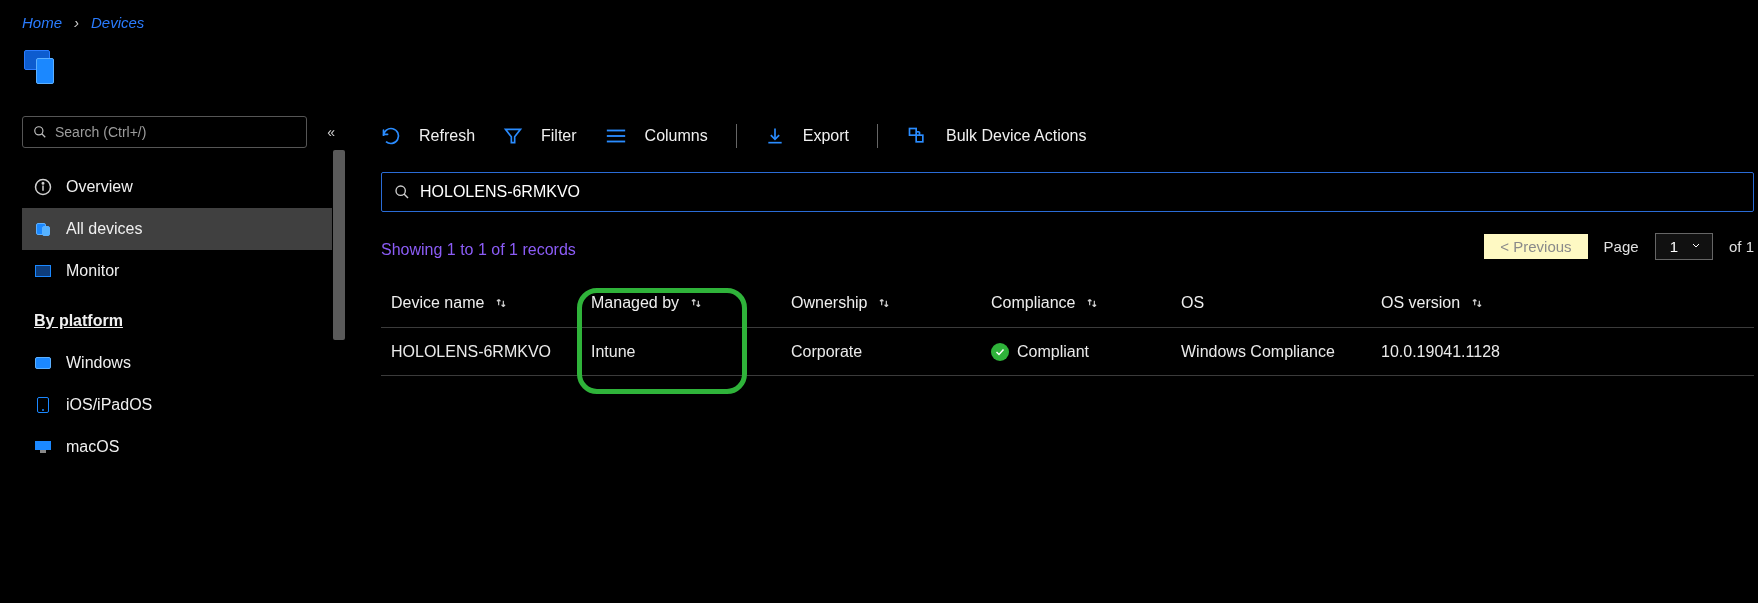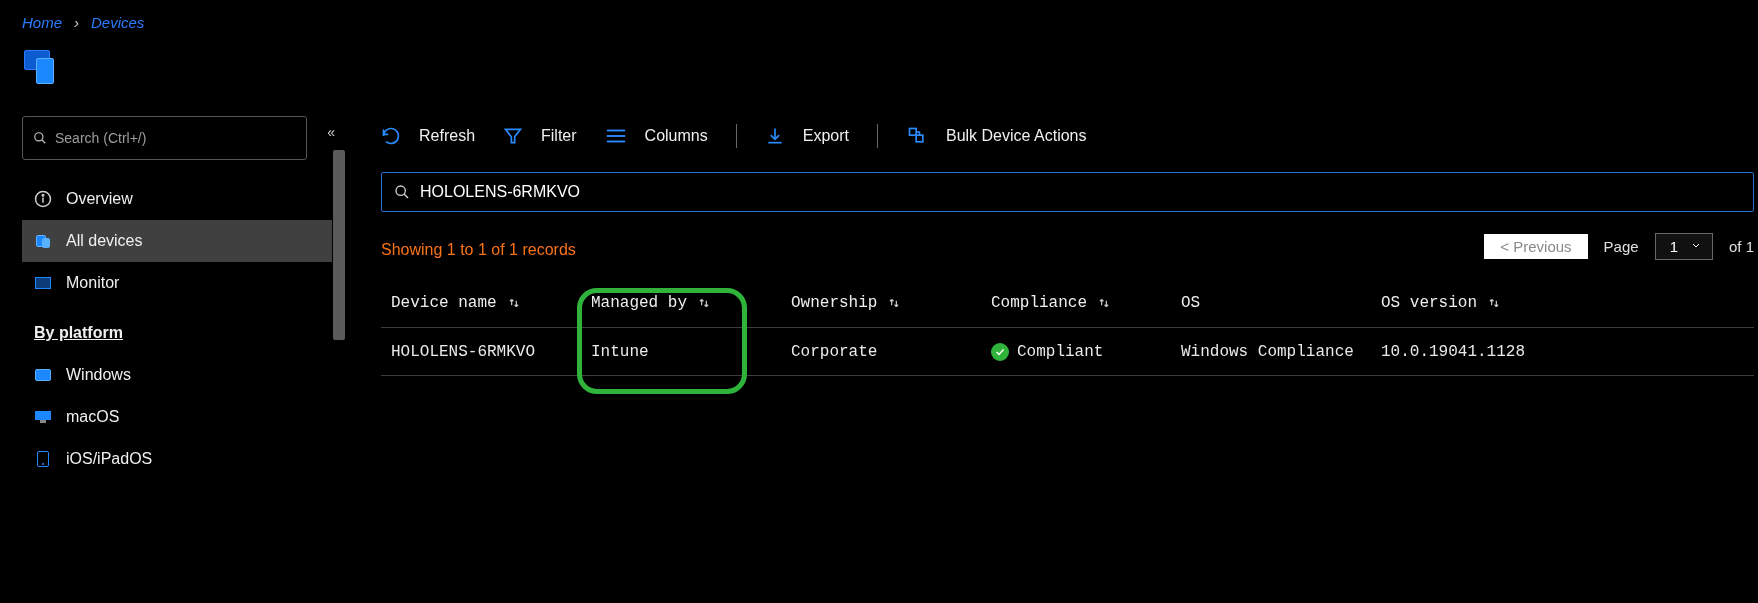--- a/index.html
+++ b/index.html
@@ -49,21 +49,21 @@
   .body-row { display: flex; height: 500px; }
 
   .sidebar { width: 345px; padding: 0 0 0 22px; position: relative; }
   .collapse-btn {
     position: absolute; right: 10px; top: 14px;
     color: #cfcfcf; font-size: 14px; cursor: pointer;
     background: none; border: none;
   }
 
   .search-box {
-    width: 285px; height: 44px;
+    width: 285px; height: 32px;
     border: 1px solid #555; border-radius: 3px;
     background: transparent;
     display: flex; align-items: center; gap: 8px;
     padding: 0 10px; color: #bfbfbf;
     margin: 6px 0 18px 0;
   }
   .search-box input {
     flex: 1; background: transparent; border: none; outline: none;
     color: #fff; font-size: 14px;
   }
@@ -126,36 +126,36 @@
   .main-search input {
     flex: 1; background: transparent; border: none; outline: none;
     color: #fff; font-size: 16px;
   }
   .main-search input::placeholder { color: #aaa; }
 
   .records-row {
     display: flex; align-items: center; justify-content: space-between;
     height: 36px; padding-right: 0;
   }
-  .records-row .status { color: #f97316; font-size: 16px; margin-top: 8px; }
+  .records-row .status { color: #8b5cf6; font-size: 16px; margin-top: 8px; }
   .pager { display: flex; align-items: center; gap: 16px; color: #e0e0e0; }
   .prev-btn {
-    border: none; color: #8a8a8a; background: #ffffff;
+    border: none; color: #8a8a8a; background: #fef9c3;
     padding: 4px 16px; font-size: 15px;
   }
   .page-select {
     border: 1px solid #666; background: #111; color: #fff;
     padding: 4px 34px 4px 14px; font-size: 15px; position: relative;
   }
   .page-select .caret {
     position: absolute; right: 10px; top: 50%; transform: translateY(-50%);
   }
 
   
-  .table { width: 100%; margin-top: 14px; font-family: Liberation Mono, monospace; }
+  .table { width: 100%; margin-top: 14px; }
   .thead, .trow {
     display: grid;
     grid-template-columns: 200px 200px 200px 190px 200px 200px;
     align-items: center;
     height: 48px;
     border-bottom: 1px solid #3b3b3b;
     padding-left: 10px;
   }
   .thead { height: 50px; }
   .th { display: flex; align-items: center; gap: 8px; color: #eee; font-size: 16px; cursor: pointer; }
@@ -241,29 +241,29 @@
     <div class="section-header">By platform</div>
 
     <div class="side-item">
       <span class="side-icon">
           <span class="mini-icon-blue"></span>
         </span>
       <span>Windows</span>
     </div>
     <div class="side-item">
       <span class="side-icon">
+          <span class="mini-icon-tablet"></span>
+        </span>
+      <span>iOS/iPadOS</span>
+    </div>
+    <div class="side-item">
+      <span class="side-icon">
           <span class="mini-icon-macos"></span>
         </span>
       <span>macOS</span>
-    </div>
-    <div class="side-item">
-      <span class="side-icon">
-          <span class="mini-icon-tablet"></span>
-        </span>
-      <span>iOS/iPadOS</span>
     </div>
 
     <div class="scrollbar">
         <div class="thumb"></div>
       </div>
   </div>
 
   <div class="main">
 
     <div class="toolbar">

